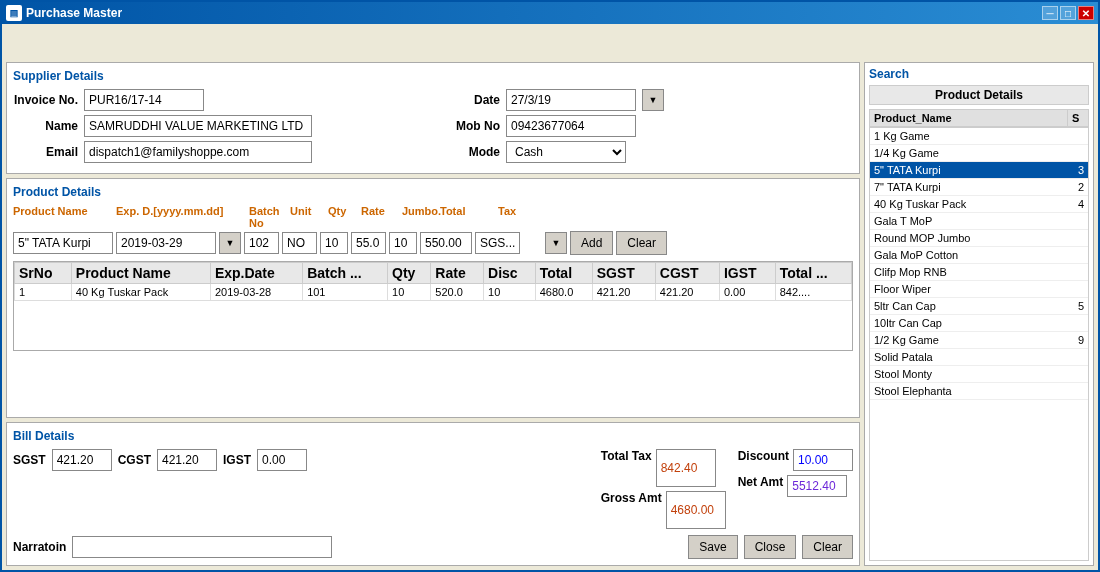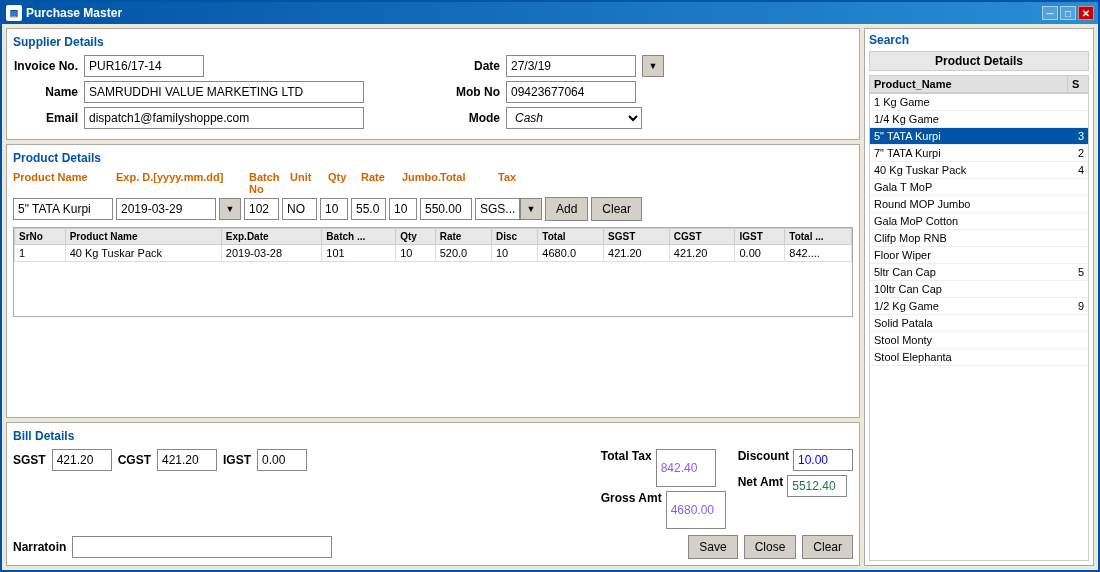--- a/index.html
+++ b/index.html
@@ -7,58 +7,58 @@
     
     .window { width: 1100px; height: 572px; background: #ece9d8; border: 2px solid #0054a6; display: flex; flex-direction: column; }
     
     .title-bar { background: linear-gradient(to right, #0054a6, #2a8dd4); height: 22px; display: flex; align-items: center; justify-content: space-between; padding: 0 4px; color: white; font-size: 12px; font-weight: bold; }
     .title-bar-left { display: flex; align-items: center; gap: 4px; }
     .title-icon { width: 16px; height: 16px; background: #fff; border-radius: 2px; display: flex; align-items: center; justify-content: center; font-size: 9px; color: #0054a6; }
     .title-controls { display: flex; gap: 2px; }
     .title-btn { width: 16px; height: 14px; display: flex; align-items: center; justify-content: center; font-size: 10px; border: 1px solid rgba(255,255,255,0.5); background: rgba(255,255,255,0.2); color: white; cursor: pointer; }
     .title-btn.close { background: #cc0000; }
     
-    .content { display: flex; flex: 1; overflow: hidden; padding: 4px; gap: 4px; }
+    .content { display: flex; flex: 1; overflow: hidden; padding: 4px; gap: 4px; margin-top: 34px; }
     
     .main-panel { flex: 1; display: flex; flex-direction: column; gap: 4px; }
     
     
     .section { border: 1px solid #aaa; background: #fff; padding: 6px; }
     .section-title { color: #0054a6; font-weight: bold; font-size: 12px; margin-bottom: 6px; }
     
     
     .supplier-section { }
     .supplier-grid { display: grid; grid-template-columns: 1fr 1fr; gap: 4px; }
     .field-row { display: flex; align-items: center; gap: 6px; margin-bottom: 4px; }
     .field-label { font-weight: bold; min-width: 65px; text-align: right; }
     .field-input { border: 1px solid #888; padding: 2px 4px; height: 22px; background: white; }
     .field-input-sm { width: 120px; }
-    .field-input-lg { width: 280px; }
+    .field-input-lg { width: 228px; }
     .field-input-date { width: 130px; }
     
     .dropdown-btn { width: 22px; height: 22px; background: #d4d0c8; border: 1px solid #888; display: flex; align-items: center; justify-content: center; cursor: pointer; font-size: 9px; }
     
     
     .product-section { flex: 1; }
     .product-input-row { display: flex; align-items: center; gap: 3px; margin-bottom: 6px; }
     .col-header { color: #cc6600; font-weight: bold; font-size: 11px; }
     
     .table-container { border: 1px solid #aaa; overflow-y: auto; height: 90px; }
     table { width: 100%; border-collapse: collapse; }
-    table th { background: #e8e8e8; border: 1px solid #ccc; padding: 2px 4px; font-size: 10px; text-align: left; position: sticky; top: 0; }
+    table th { background: #e8e8e8; border: 1px solid #ccc; padding: 2px 4px; font-size: 14px; text-align: left; position: sticky; top: 0; }
     table td { border: 1px solid #ddd; padding: 2px 4px; font-size: 11px; }
     table tr:nth-child(even) { background: #f5f5f5; }
     
     .btn { border: 1px solid #888; background: #d4d0c8; padding: 2px 10px; height: 24px; cursor: pointer; font-size: 12px; }
     
     
     .bill-section { }
     .bill-row { display: flex; align-items: flex-start; gap: 4px; }
     .bill-label { font-weight: bold; }
-    .bill-value-red { color: #8b5cf6; border: 1px solid #888; padding: 11px 4px; background: white; min-width: 60px; }
+    .bill-value-red { color: #c2410c; border: 1px solid #888; padding: 11px 4px; background: white; min-width: 60px; }
     
     
     .search-panel { width: 230px; display: flex; flex-direction: column; border: 1px solid #aaa; background: #fff; padding: 4px; }
     .search-title { color: #0054a6; font-weight: bold; margin-bottom: 4px; }
     .search-subtitle { text-align: center; font-weight: bold; background: #e8e8e8; padding: 2px; margin-bottom: 4px; border: 1px solid #ccc; }
     .search-col-header { display: flex; background: #e0e0e0; border: 1px solid #ccc; }
     .search-col-name { flex: 1; padding: 2px 4px; font-weight: bold; font-size: 11px; border-right: 1px solid #ccc; }
     .search-col-s { width: 20px; padding: 2px 4px; font-weight: bold; font-size: 11px; }
     .search-list { flex: 1; overflow-y: auto; border: 1px solid #ccc; }
     .search-item { display: flex; padding: 2px 4px; border-bottom: 1px solid #eee; cursor: pointer; }
@@ -108,21 +108,21 @@
               <span class="field-label">Date</span>
               <input class="field-input field-input-date" type="text" value="27/3/19" style="">
               <div class="dropdown-btn">▼</div>
             </div>
             <div class="field-row">
               <span class="field-label">Mob No</span>
               <input class="field-input field-input-date" type="text" value="09423677064" style="">
             </div>
             <div class="field-row">
               <span class="field-label">Mode</span>
-              <select class="field-input" style="width:136px;font-style:italic;">
+              <select class="field-input" style="width:120px;">
                 <option>Cash</option>
                 <option>Credit</option>
                 <option>Cheque</option>
               </select>
             </div>
           </div>
         </div>
       </div>
 
       <div class="section product-section">
@@ -143,21 +143,21 @@
         <div class="product-input-row">
           <input class="field-input" style="width: 100px;" type="text" value="5&quot; TATA Kurpi">
           <input class="field-input" style="width: 100px;" type="text" value="2019-03-29">
           <div class="dropdown-btn">▼</div>
           <input class="field-input" style="width: 35px;" type="text" value="102">
           <input class="field-input" style="width: 35px;" type="text" value="NO">
           <input class="field-input" style="width: 28px;" type="text" value="10">
           <input class="field-input" style="width: 35px;" type="text" value="55.0">
           <input class="field-input" style="width: 28px;" type="text" value="10">
           <input class="field-input" style="width: 52px;" type="text" value="550.00">
-          <div style="display:flex; align-items:center;">
+          <div style="display:flex; align-items:center;gap:25px;">
             <input class="field-input" style="width: 45px;" type="text" value="SGS...">
             <div class="dropdown-btn">▼</div>
           </div>
           <button class="btn">Add</button>
           <button class="btn">Clear</button>
         </div>
 
         <div class="table-container">
           <table>
             <thead>
@@ -220,21 +220,21 @@
                 <span class="bill-value-red">4680.00</span>
               </div>
             </div>
             <div style="display:flex; flex-direction:column; gap:4px;">
               <div class="bill-row">
                 <span class="bill-label">Discount</span>
                 <input class="field-input" style="width: 60px; color: blue;" type="text" value="10.00">
               </div>
               <div class="bill-row">
                 <span class="bill-label">Net Amt</span>
-                <input class="field-input" style="width: 60px; color: #15803d;" type="text" value="5512.40">
+                <input class="field-input" style="width: 60px; color: #6d28d9;" type="text" value="5512.40">
               </div>
             </div>
           </div>
         </div>
 
         <div style="display:flex; align-items:center; margin-top:6px;">
           <span class="bill-label" style="margin-right:6px;">Narratoin</span>
           <input class="field-input" style="width: 260px;" type="text" value="">
           <div style="margin-left:auto; display:flex; gap:6px;">
             <button class="btn">Save</button>

